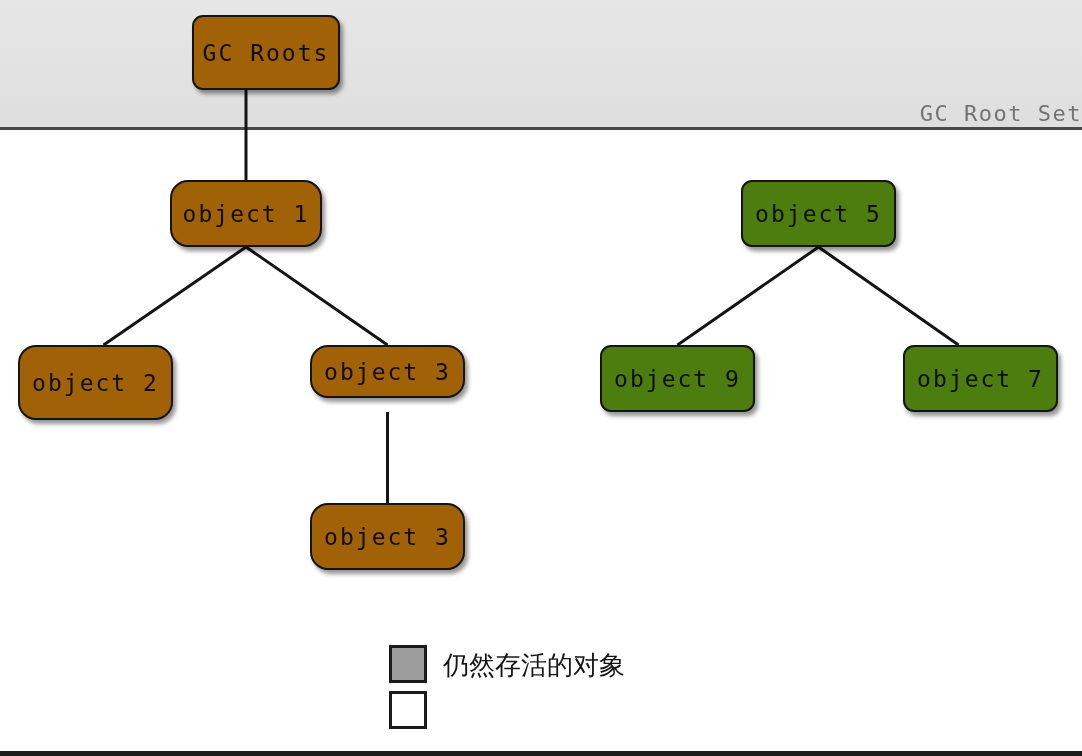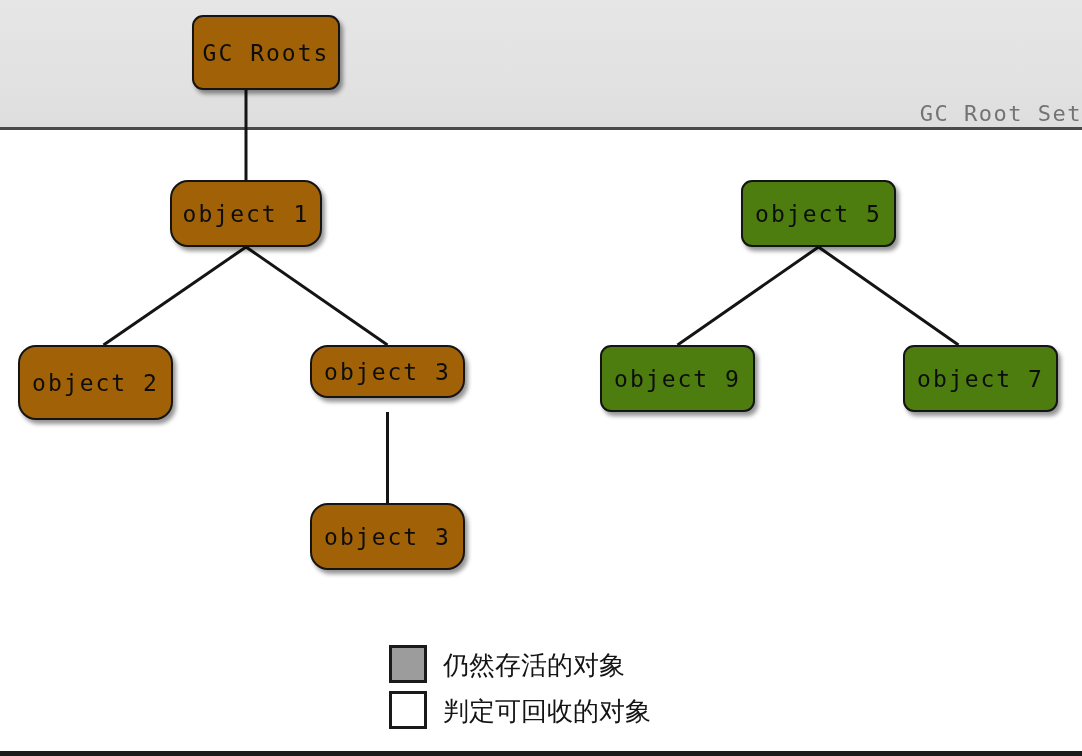--- a/index.html
+++ b/index.html
@@ -149,17 +149,16 @@
       </div>
     </div>
 
   <div id="legend">
       <div class="legend-row">
         <div class="swatch alive"></div>
         <div class="legend-label">仍然存活的对象</div>
       </div>
       <div class="legend-row">
         <div class="swatch dead"></div>
-        <div class="legend-label">判定可回收的对象</div>
       </div>
     </div>
 
 </div>
 
 </body></html>

